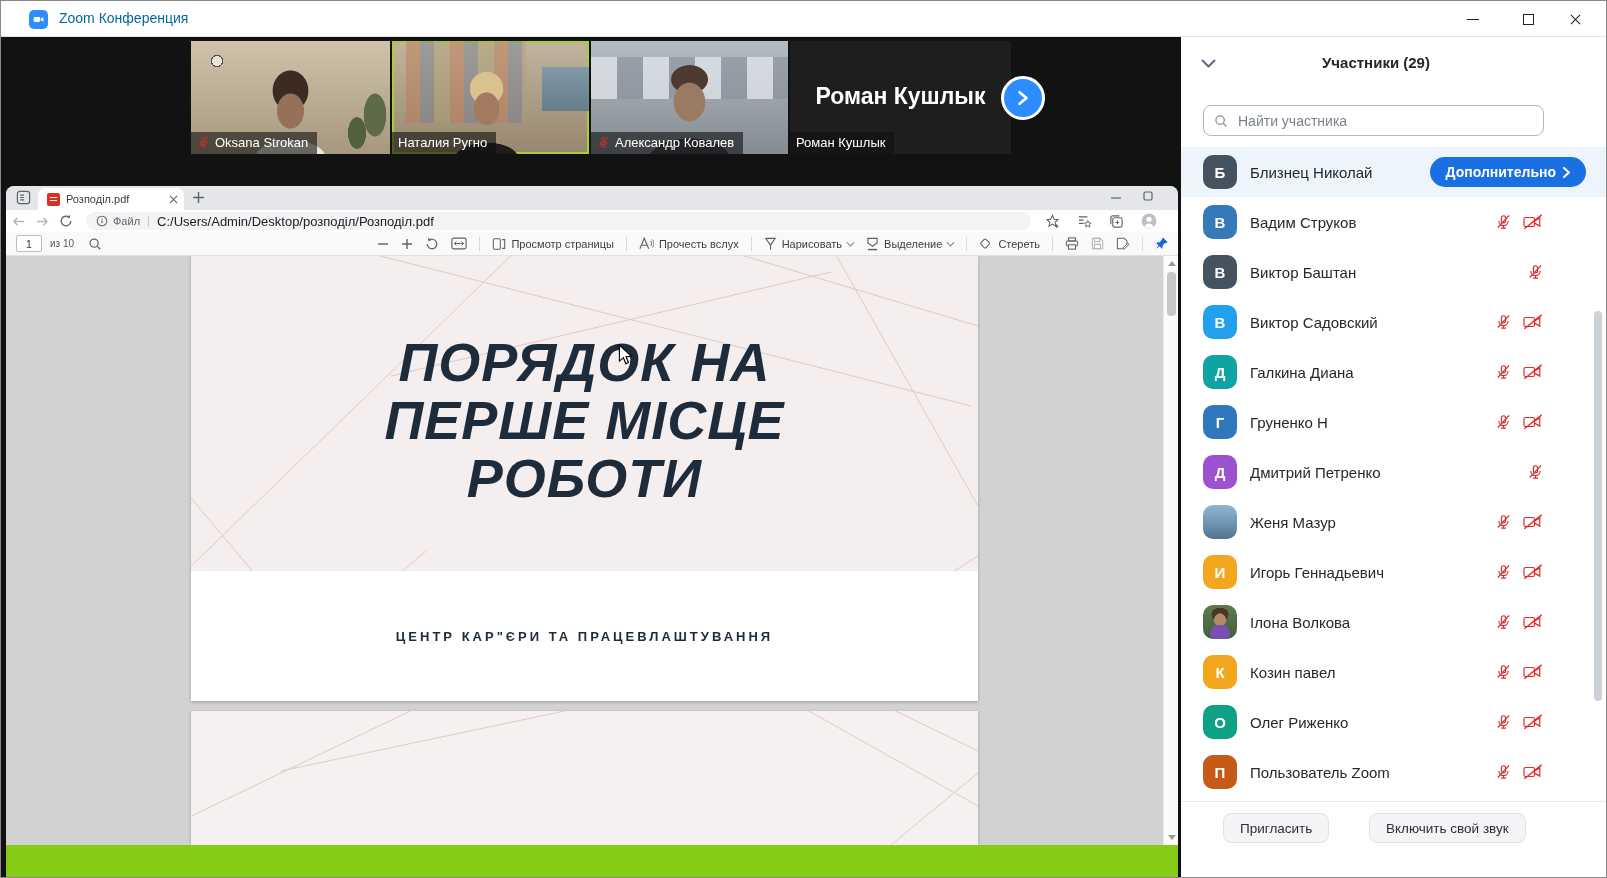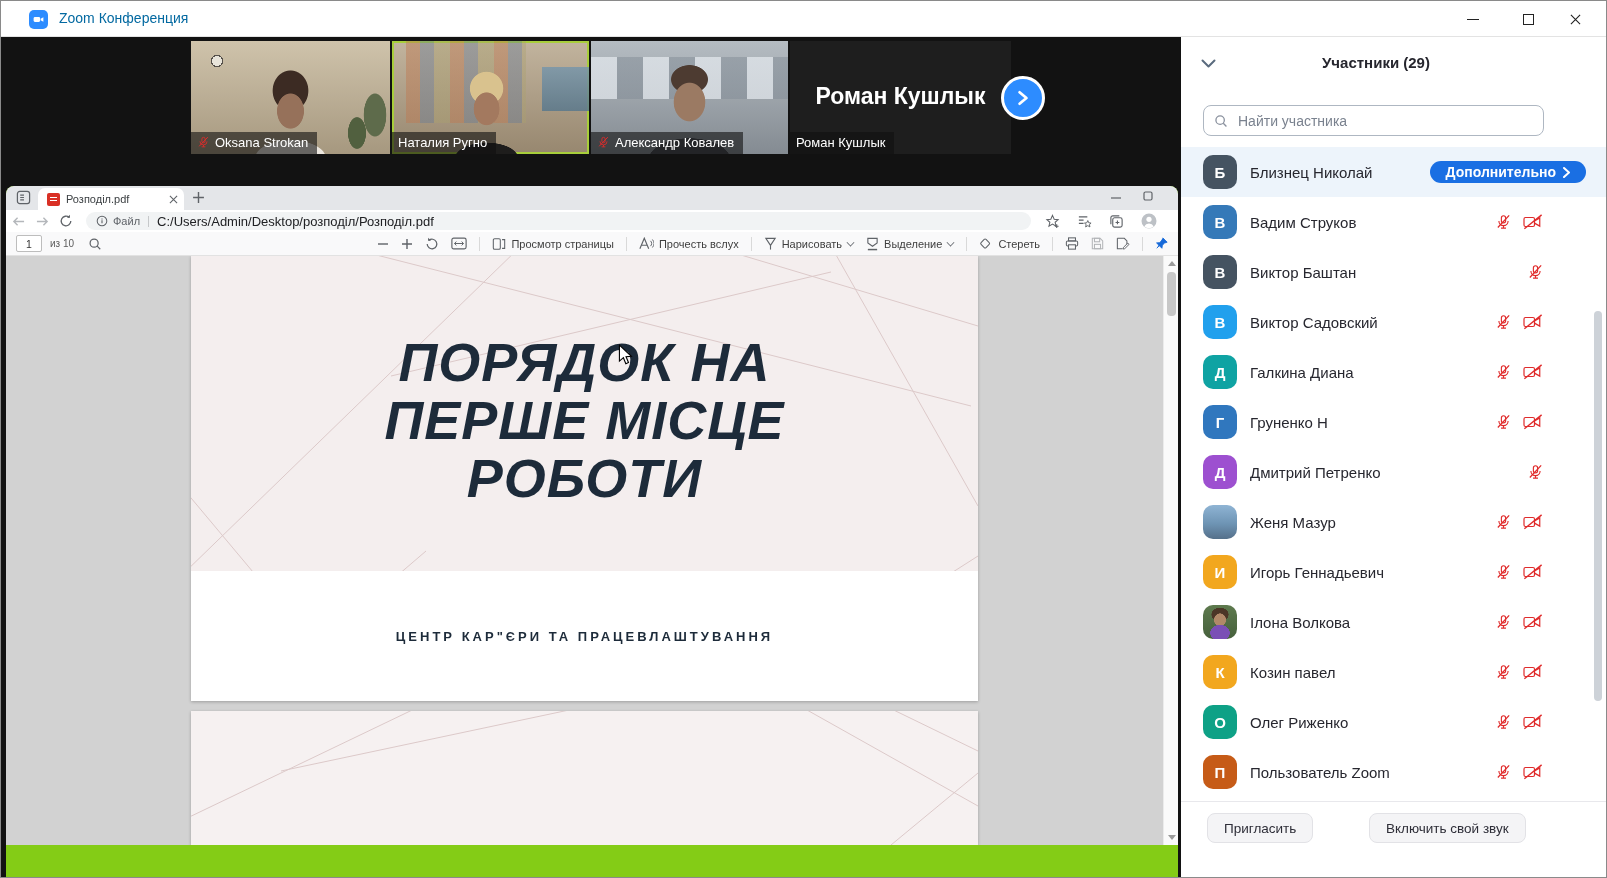--- a/index.html
+++ b/index.html
@@ -109,25 +109,25 @@
   .prow.hl{background:#edf4fb;}
   .pava{width:34px;height:34px;border-radius:10px;flex:none;display:flex;align-items:center;justify-content:center;color:#fff;font-size:15px;font-weight:700;overflow:hidden;}
   .ava-tower{background:linear-gradient(180deg,#8fb4d4 0%,#6e94b4 55%,#55708a 100%);}
   .ava-portrait{background:
     radial-gradient(16px 13px at 50% 82%,#7a4fb5 0 60%,transparent 62%),
     radial-gradient(10px 11px at 50% 44%,#b08968 0 58%,transparent 61%),
     radial-gradient(14px 11px at 50% 28%,#4a3626 0 60%,transparent 62%),
     linear-gradient(#5e7a4e,#46603c);}
   .pname{margin-left:13px;font-size:15px;color:#27272f;white-space:nowrap;}
   .picons{margin-left:auto;display:flex;align-items:center;gap:10px;}
-  .morebtn{margin-left:auto;margin-right:-42px;height:22px;border:none;border-radius:16px;background:#1a6fe3;color:#fff;font-size:14px;font-weight:700;display:flex;align-items:center;gap:7px;padding:0 16px;cursor:pointer;}
+  .morebtn{margin-left:auto;margin-right:-42px;height:30px;border:none;border-radius:16px;background:#1a6fe3;color:#fff;font-size:14px;font-weight:700;display:flex;align-items:center;gap:7px;padding:0 16px;cursor:pointer;}
   .pscroll{position:absolute;right:6px;top:274px;width:8px;height:390px;background:#cdd2d8;border-radius:4px;display:block;cursor:pointer;}
   .pfooter{position:absolute;left:0;top:764px;width:100%;height:78px;border-top:1px solid #e8e8ec;}
   .fbtn{position:absolute;top:11px;height:30px;border:1px solid #e2e2e6;border-radius:8px;background:#f4f4f6;font-size:13.5px;color:#2e2e38;cursor:pointer;padding:0 16px;}
-  .fbtn.invite{left:26px;}
+  .fbtn.invite{left:42px;}
   .fbtn.unmute{left:188px;}
 </style>
 </head>
 <body>
 
 <div class="app">
 
   <div class="titlebar">
     <span class="zlogo">
       <svg width="13" height="13" viewBox="0 0 24 24">

